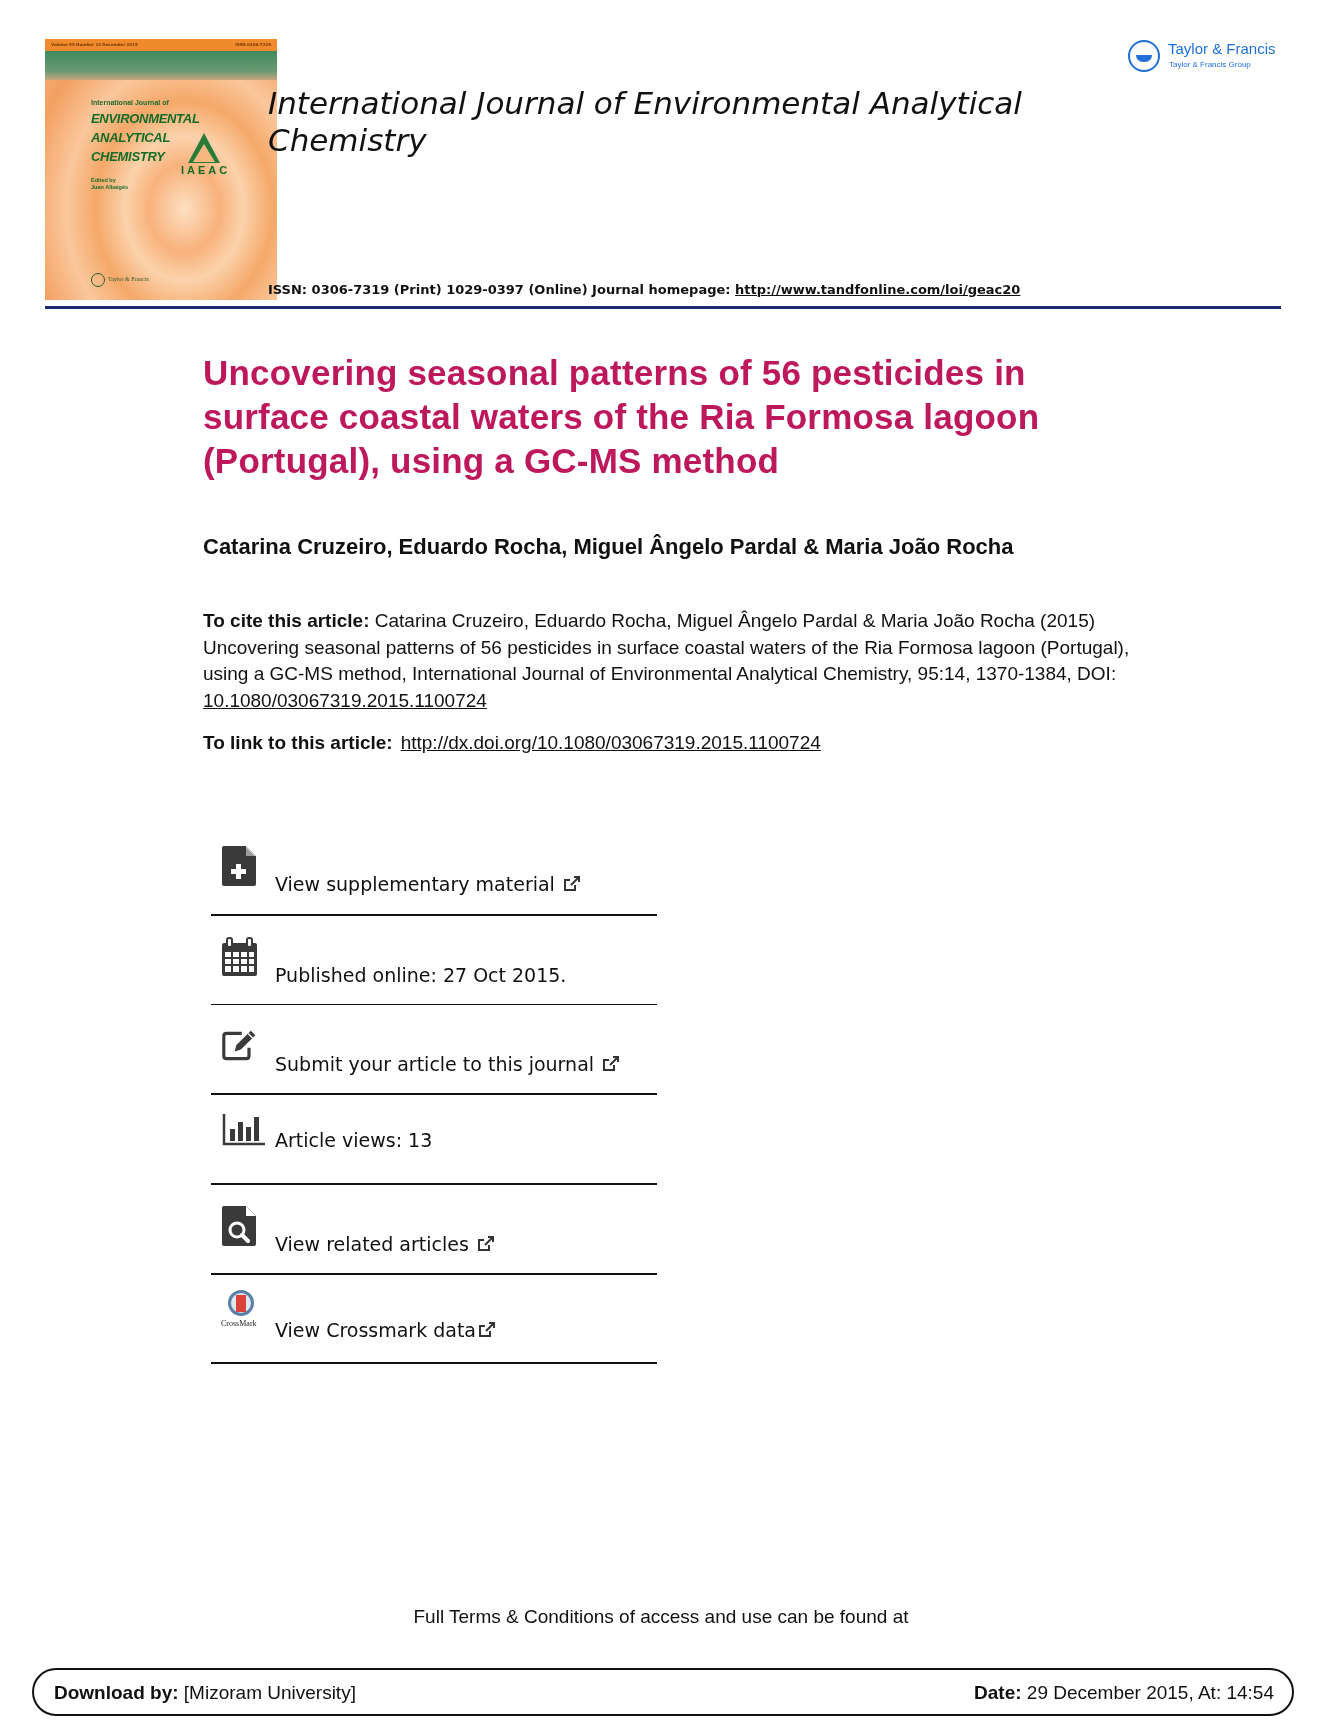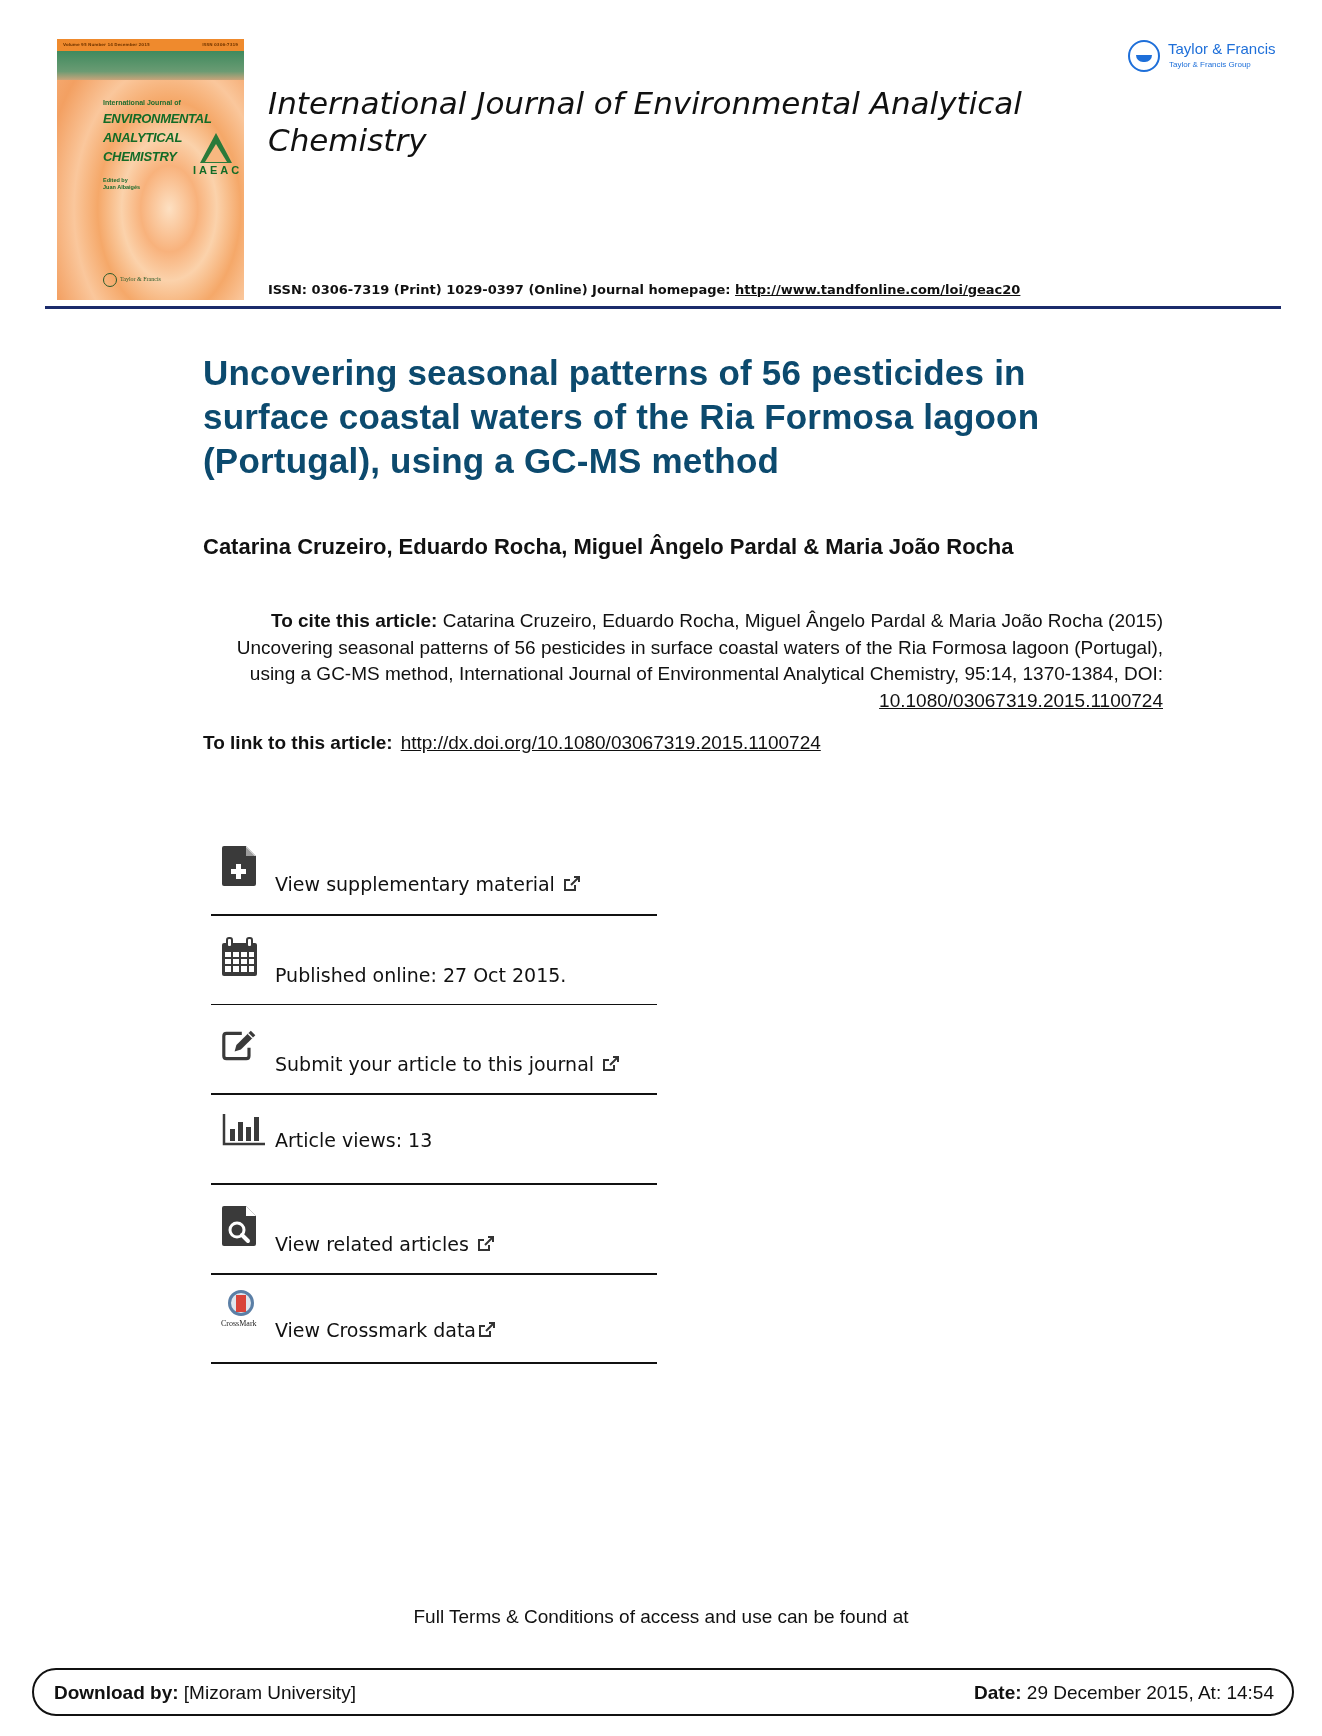--- a/index.html
+++ b/index.html
@@ -1,20 +1,20 @@
 <!DOCTYPE html>
 <html><head>
 <meta charset="utf-8">
 <style>
   html,body{margin:0;padding:0;background:#fff;}
   body{width:1322px;height:1736px;position:relative;overflow:hidden;font-family:"DejaVu Sans","Liberation Sans",sans-serif;color:#111;}
   .abs{position:absolute;}
   
-  .cover{left:45px;top:39px;width:187px;height:261px;overflow:hidden;
-    background:radial-gradient(ellipse at 60% 65%, #fde0c2 0%, #f8b27c 18%, #fbd2ab 30%, #f5a869 45%, #fac79c 60%, #f3a062 80%, #f6b17c 100%);margin-left:12px;}
+  .cover{left:45px;top:39px;width:232px;height:261px;overflow:hidden;
+    background:radial-gradient(ellipse at 60% 65%, #fde0c2 0%, #f8b27c 18%, #fbd2ab 30%, #f5a869 45%, #fac79c 60%, #f3a062 80%, #f6b17c 100%);}
   .cover .topbar{position:absolute;left:0;top:0;width:100%;height:12px;background:#ef8a2d;font-size:4px;color:#7a3a00;font-weight:bold;line-height:12px;}
   .cover .topbar span{position:absolute;}
   .cover .greenband{position:absolute;left:0;top:12px;width:100%;height:29px;background:linear-gradient(#3f8a5e,#6a9b73 70%,#c9a47a);}
   .cover .c-sub{position:absolute;left:46px;top:60px;font-size:7px;font-weight:bold;color:#1d6b2d;font-family:"Liberation Sans",sans-serif;}
   .cover .c-big{position:absolute;left:46px;font-size:13px;font-weight:bold;font-style:italic;color:#136b26;font-family:"Liberation Sans",sans-serif;letter-spacing:-0.3px;}
   .cover .c-tri{position:absolute;left:143px;top:94px;width:0;height:0;border-left:16px solid transparent;border-right:16px solid transparent;border-bottom:30px solid #2a7a3a;}
   .cover .c-tri-in{position:absolute;left:148px;top:105px;width:0;height:0;border-left:11px solid transparent;border-right:11px solid transparent;border-bottom:18px solid #f8b880;}
   .cover .c-iaeac{position:absolute;left:136px;top:125px;font-size:11px;font-weight:bold;color:#136b26;letter-spacing:3px;font-family:"Liberation Sans",sans-serif;}
   .cover .c-ed{position:absolute;left:46px;top:138px;font-size:5.5px;font-weight:bold;color:#1d6b2d;line-height:7px;font-family:"Liberation Sans",sans-serif;}
   .cover .c-tf{position:absolute;left:46px;top:234px;font-size:6px;color:#2a5a2a;font-family:"Liberation Serif",serif;}
@@ -23,23 +23,23 @@
   .journal-title{left:268px;top:85px;width:800px;font-size:31px;line-height:37px;color:#111;font-family:"DejaVu Sans",sans-serif;font-style:italic;}
   .tf-logo{left:1128px;top:38px;width:170px;height:40px;}
   .tf-logo .ring{position:absolute;left:0;top:2px;width:32px;height:32px;border:2.5px solid #1e6fd9;border-radius:50%;box-sizing:border-box;}
   .tf-logo .lamp{position:absolute;left:8px;top:17px;width:16px;height:7px;background:#1e6fd9;border-radius:0 0 8px 8px;}
   .tf-logo .name{position:absolute;left:40px;top:2px;font-size:15px;color:#1e6fd9;font-family:"Liberation Sans",sans-serif;white-space:nowrap;}
   .tf-logo .group{position:absolute;left:41px;top:22px;font-size:8px;color:#1e6fd9;font-family:"Liberation Sans",sans-serif;white-space:nowrap;}
   .issn{left:268px;top:282px;font-size:13px;font-weight:bold;white-space:nowrap;font-family:"DejaVu Sans",sans-serif;}
   .issn a{color:#111;text-decoration:underline;}
   .rule{left:45px;top:306px;width:1236px;height:3px;background:#1b2b6b;}
   
-  .article-title{left:203px;top:351px;width:900px;font-size:35px;line-height:44px;font-weight:bold;font-family:"Liberation Sans",sans-serif;letter-spacing:0.2px;color:#0c4a6e;}
+  .article-title{left:203px;top:351px;width:900px;font-size:35px;line-height:44px;font-weight:bold;font-family:"Liberation Sans",sans-serif;letter-spacing:0.2px;color:#be185d;}
   .authors{left:203px;top:534px;font-size:22px;font-weight:bold;white-space:nowrap;font-family:"Liberation Sans",sans-serif;color:#111;}
-  .cite{left:203px;top:608px;width:960px;font-size:19px;line-height:26.5px;font-family:"Liberation Sans",sans-serif;color:#111;text-align:right;}
+  .cite{left:203px;top:608px;width:960px;font-size:19px;line-height:26.5px;font-family:"Liberation Sans",sans-serif;color:#111;}
   .cite b{font-weight:bold;}
   .cite a,.link a{color:#111;text-decoration:underline;}
   .link{left:203px;top:732px;font-size:19px;font-family:"Liberation Sans",sans-serif;white-space:nowrap;}
   .link b{font-weight:bold;margin-right:8px;}
   
   .item{position:absolute;left:211px;width:446px;height:80px;}
   .item .icon{position:absolute;left:11px;top:20px;width:36px;height:40px;}
   .item .txt{position:absolute;left:64px;top:26px;font-size:19px;font-family:"DejaVu Sans",sans-serif;white-space:nowrap;color:#111;margin-top:21px;}
   .item .ext{display:inline-block;margin-left:8px;vertical-align:-2px;}
   .divider{position:absolute;left:211px;width:446px;height:2px;background:#111;}

